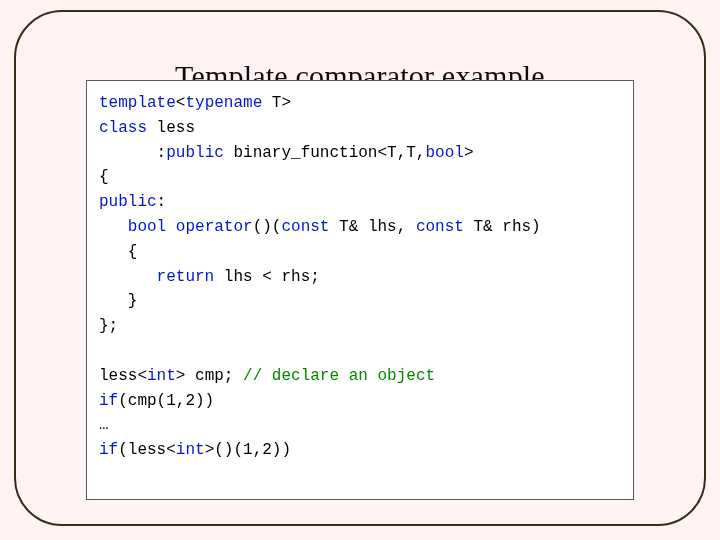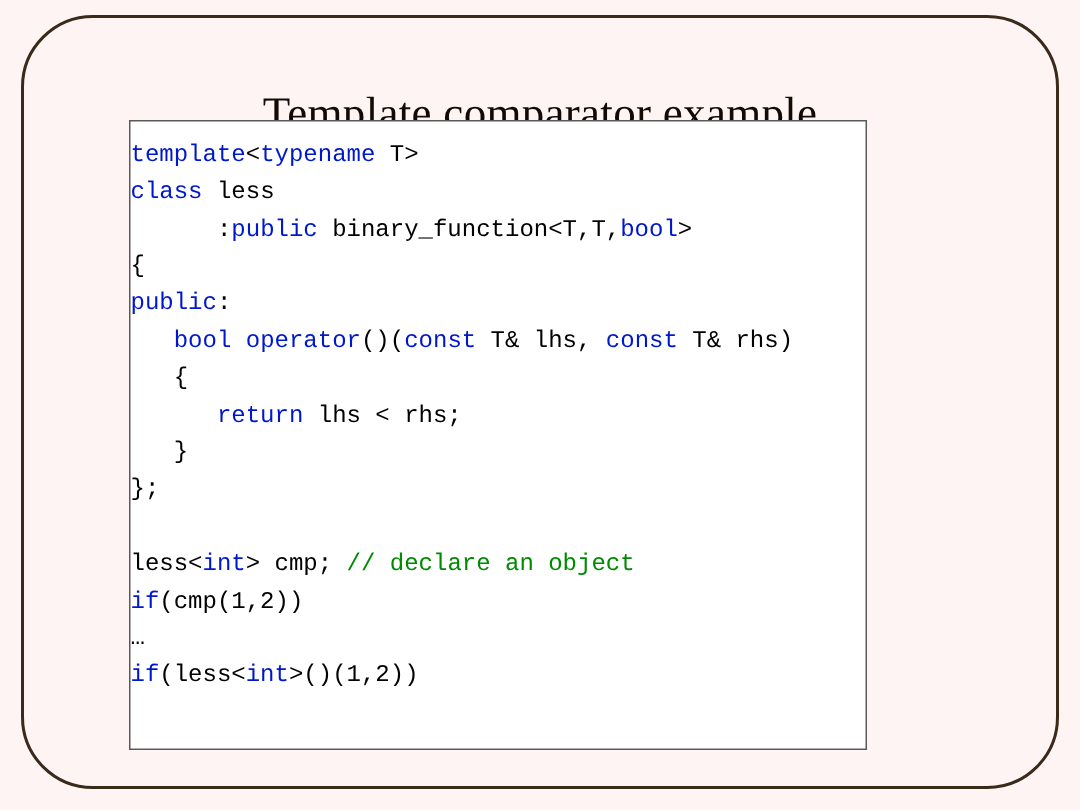--- a/index.html
+++ b/index.html
@@ -37,25 +37,25 @@
     font-weight: 400;
     color: #140a04;
     font-family: 'Times New Roman', Georgia, serif;
     letter-spacing: 0.2px;
     margin-top: 41px;
   }
   .codebox {
     position: absolute;
     left: 86px;
     top: 80px;
-    width: 492px;
+    width: 548px;
     height: 420px;
     border: 1.5px solid #5a5a5a;
     background: #ffffff;
-    padding: 10px 12px 8px 0;
+    padding: 10px 12px 8px 12px;
     font-family: Consolas, 'Courier New', monospace;
     font-size: 16px;
     line-height: 1.55;
     color: #000;
   }
   .codebox pre {
     margin: 0;
     white-space: pre;
     font-family: inherit;
   }

